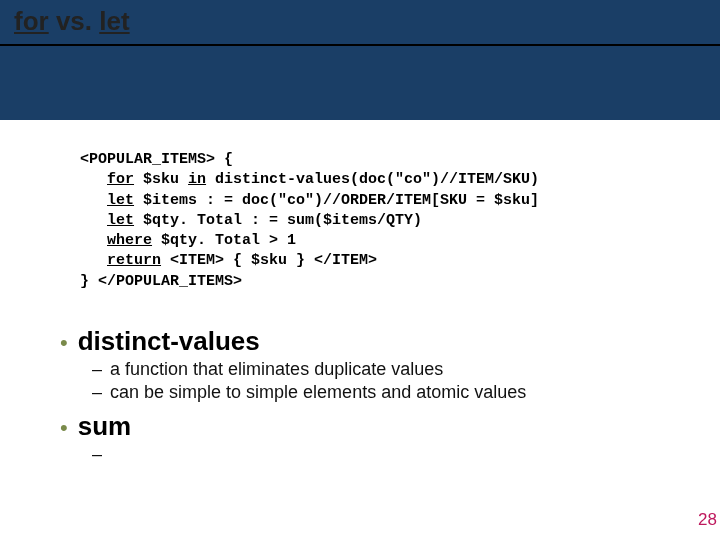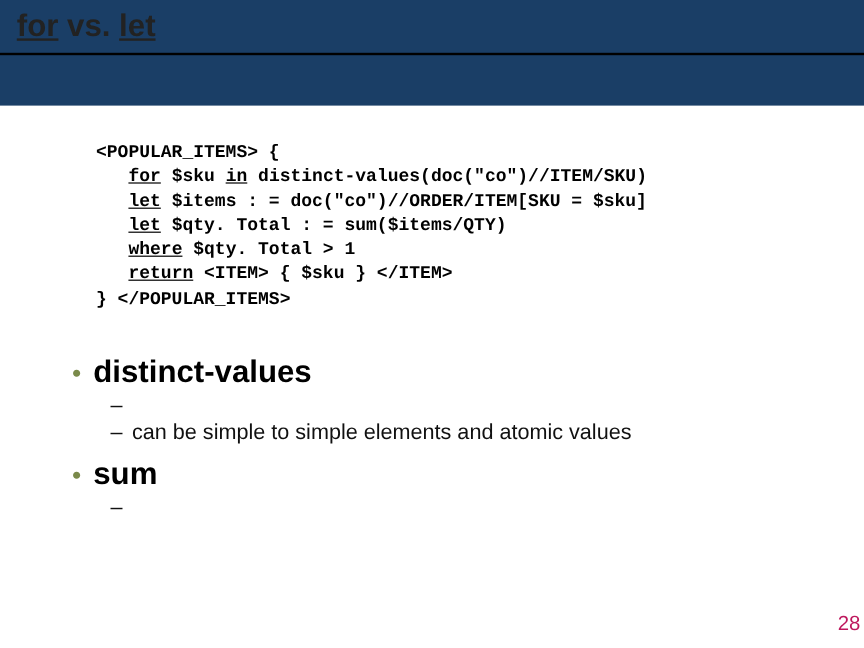--- a/index.html
+++ b/index.html
@@ -6,21 +6,21 @@
     margin: 0;
     padding: 0;
     width: 720px;
     height: 540px;
     background: #fff;
     font-family: Verdana, Geneva, sans-serif;
     overflow: hidden;
   }
   .header {
     background: #1a3e66;
-    height: 88px;
+    height: 120px;
     position: relative;
   }
   .title {
     position: absolute;
     top: 6px;
     left: 14px;
     font-size: 26px;
     font-weight: bold;
     color: #222;
   }
@@ -110,20 +110,21 @@
    <span class="u">return</span><span> &lt;ITEM&gt; { $sku } &lt;/ITEM&gt;</span>
 <span>} &lt;/POPULAR_ITEMS&gt;</span></div>
 
   <div class="bullets">
     <div class="top">
       <span class="dot">•</span>
       <span class="label">distinct-values</span>
     </div>
     <div class="sub">
       <span class="dash">–</span>
+      <span>a function that eliminates duplicate values</span>
     </div>
     <div class="sub">
       <span class="dash">–</span>
       <span>can be simple to simple elements and atomic values</span>
     </div>
 
     <div class="top" style="margin-top:8px">
       <span class="dot">•</span>
       <span class="label">sum</span>
     </div>

